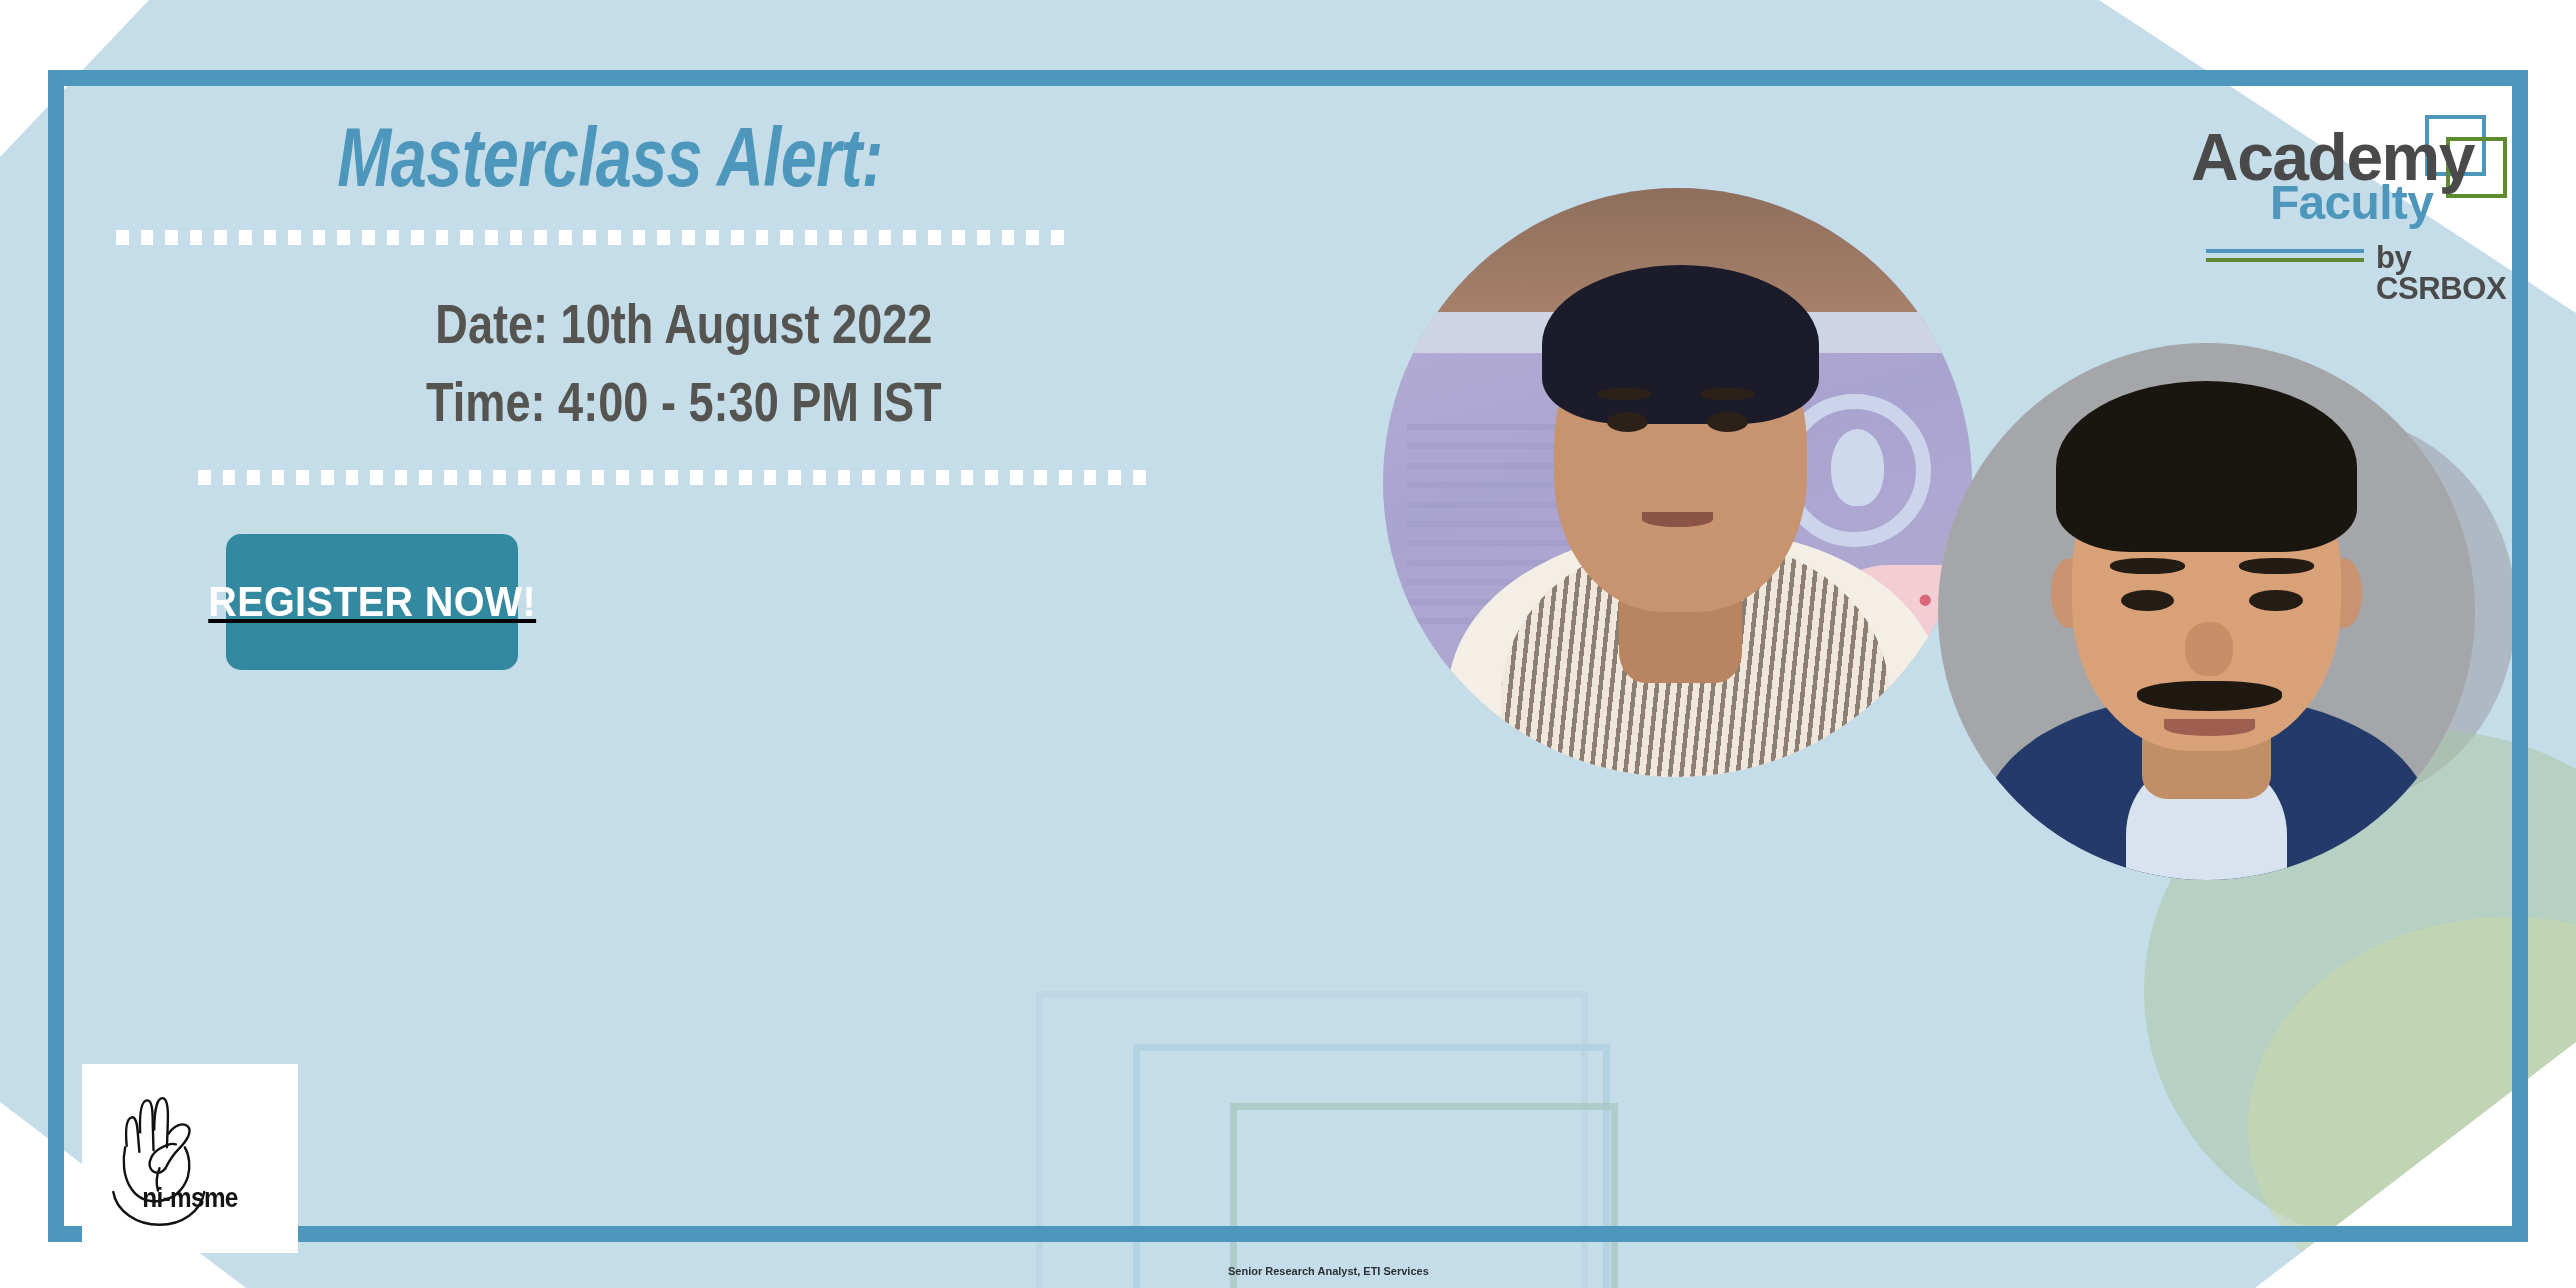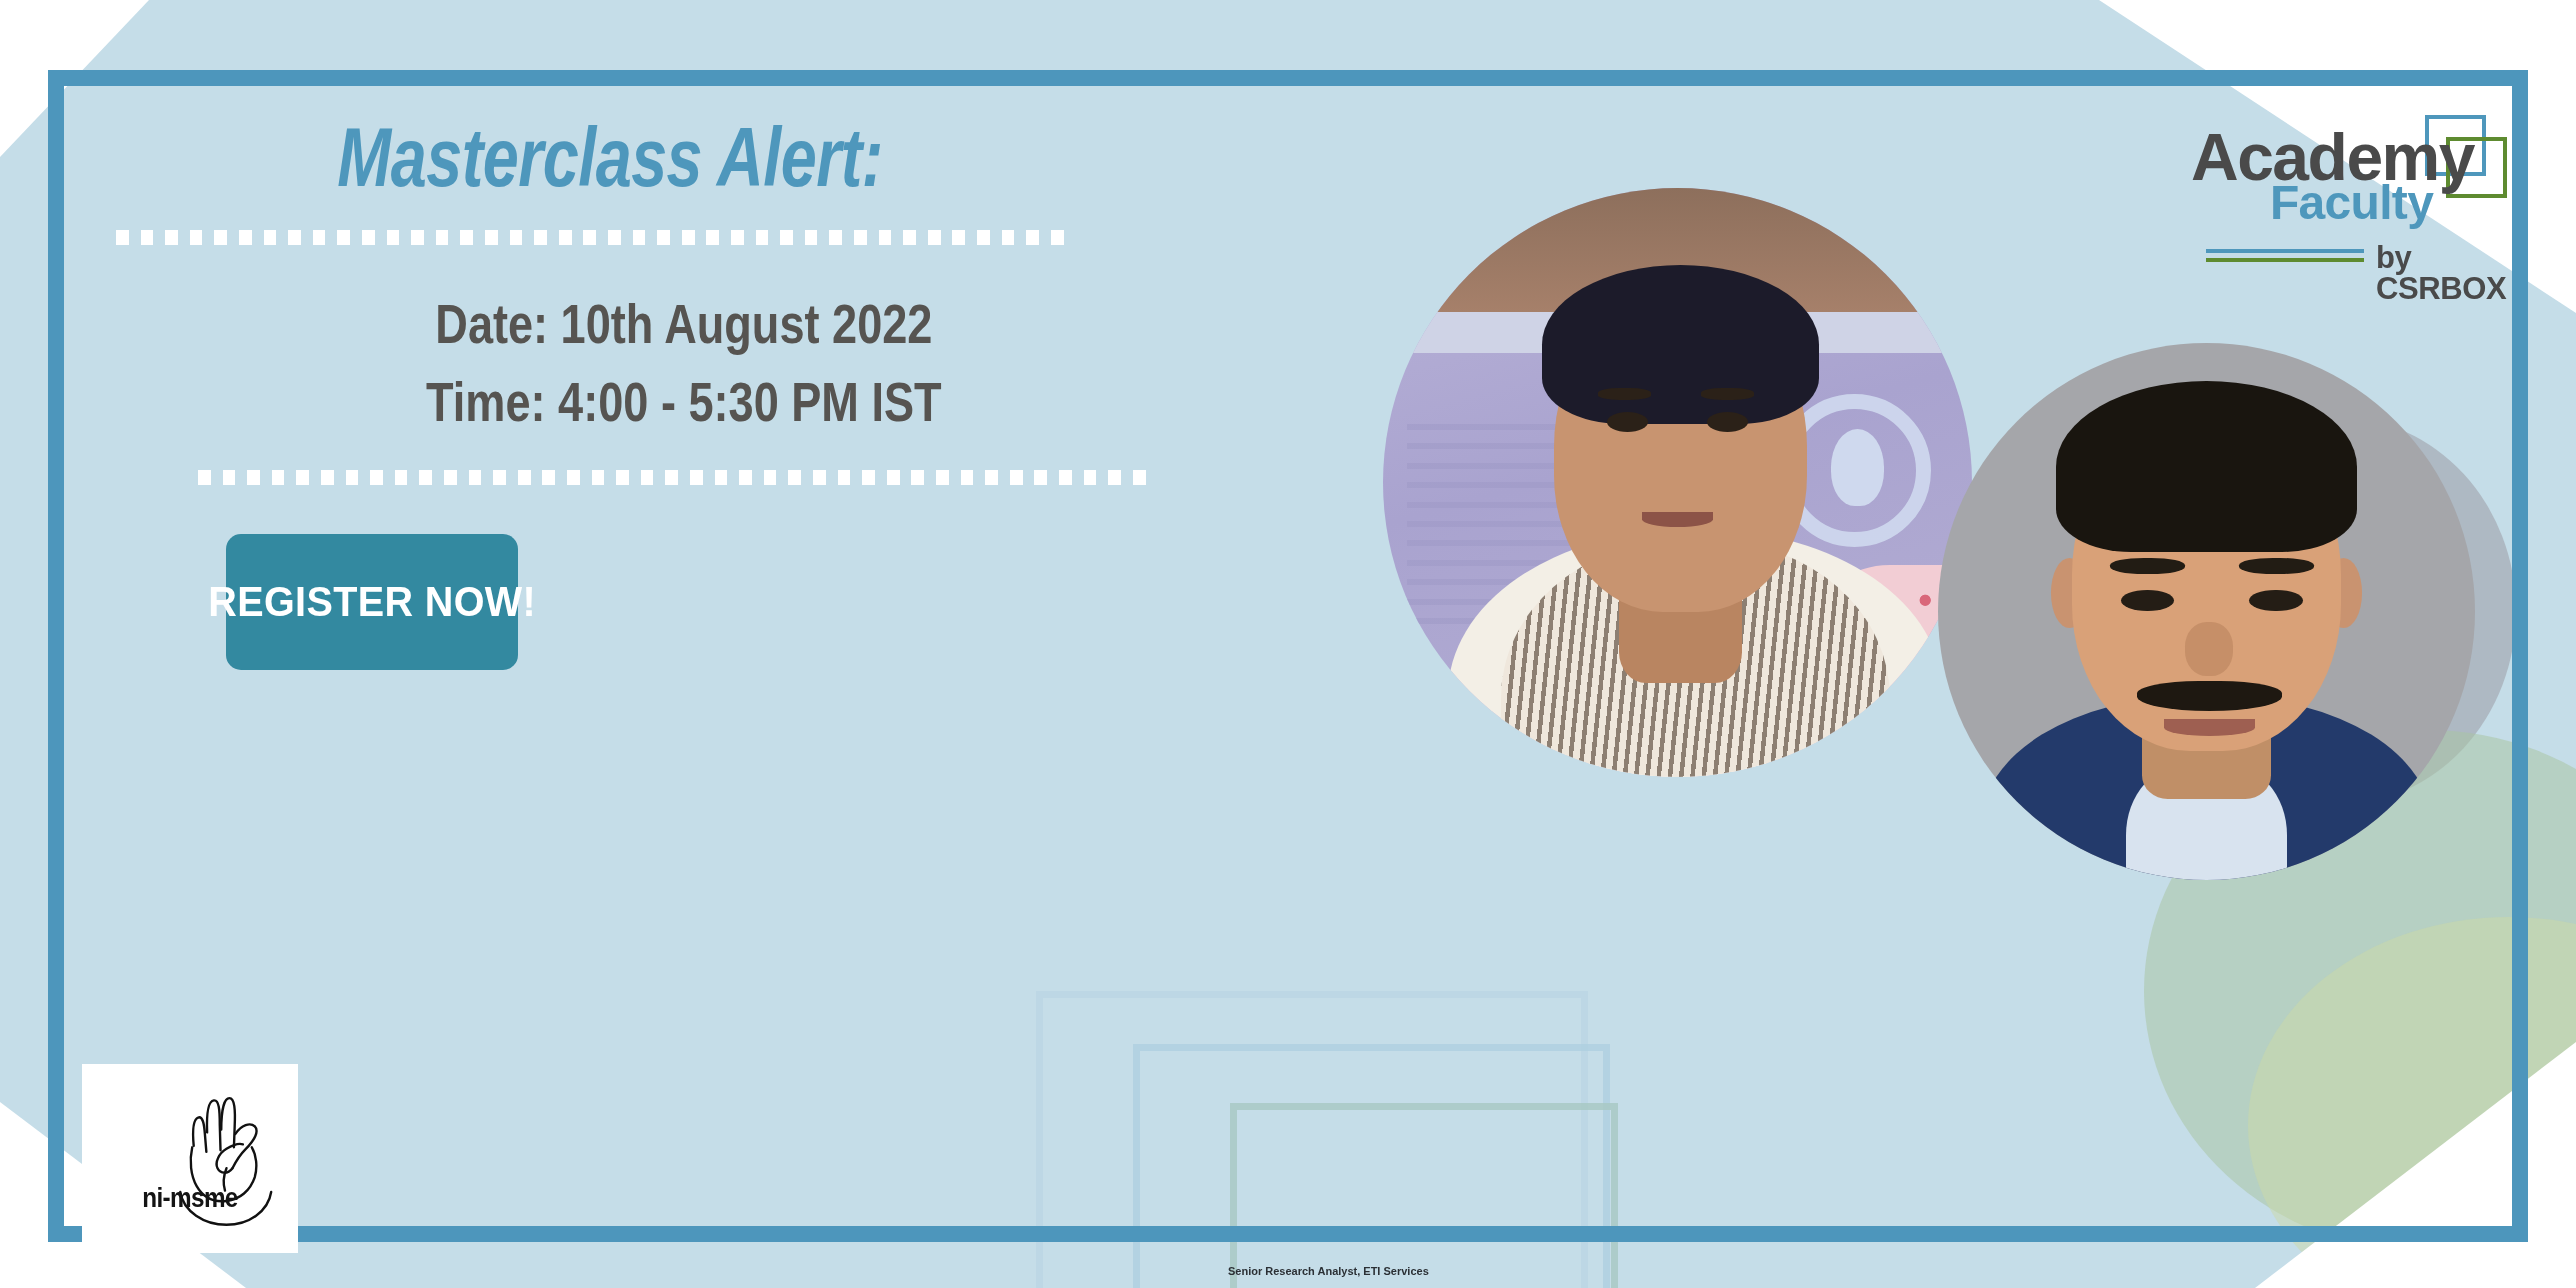--- a/index.html
+++ b/index.html
@@ -141,20 +141,21 @@
   }
 
   .cta {
     margin-top:49px;
     margin-left:110px;
     width:292px; height:136px;
     background:#3389A0;
     border-radius:15px;
     display:flex; align-items:center; justify-content:center;
     cursor:pointer;
+    text-decoration:underline;
   }
   .cta span {
     color:#ffffff;
     font-size:43px;
     font-weight:bold;
     letter-spacing:0.4px;
     transform:scaleX(.92);
     white-space:nowrap;
   }
 
@@ -285,21 +286,21 @@
     font-size:31px; font-weight:bold; color:#4A4A4A;
     letter-spacing:-0.4px; line-height:1;
   }
 
   
   .nimsme {
     position:absolute;
     left:82px; top:1064px;
     width:216px; height:189px;
     background:#ffffff;
-    display:flex; align-items:center; justify-content:flex-end;
+    display:flex; align-items:center; justify-content:flex-start;
   }
   .nimsme svg { width:149px; height:157px; }
   .nimsme-word {
     position:absolute;
     left:50%; top:63%;
     transform:translate(-50%,0) scaleX(.9);
     font-size:27px; font-weight:bold; color:#141414;
     letter-spacing:-0.7px;
   }
 

